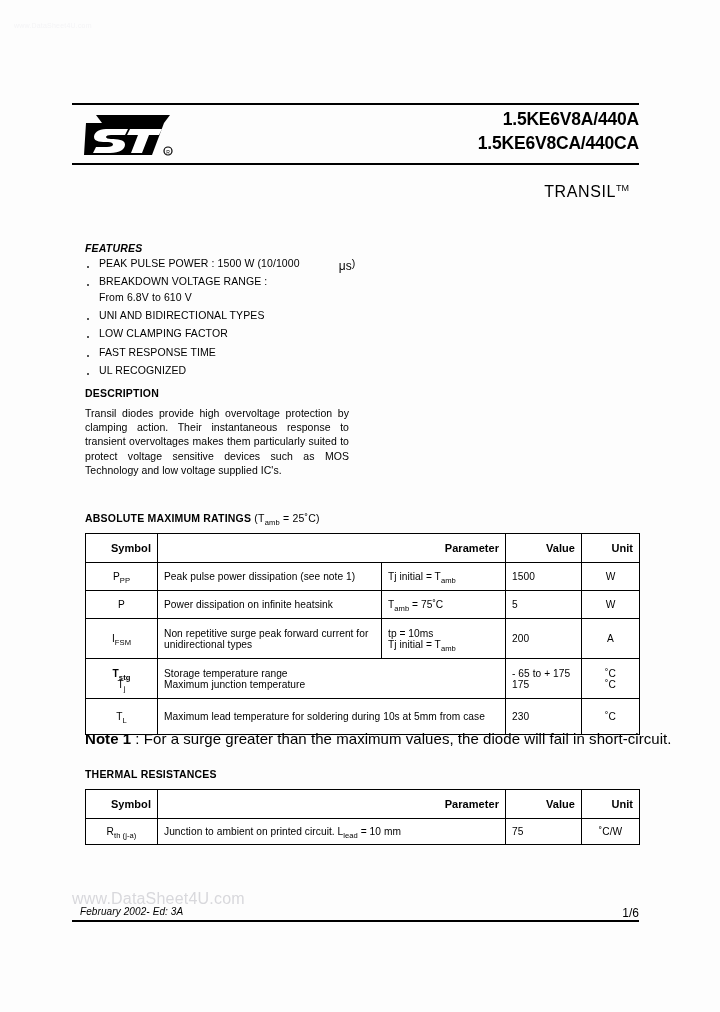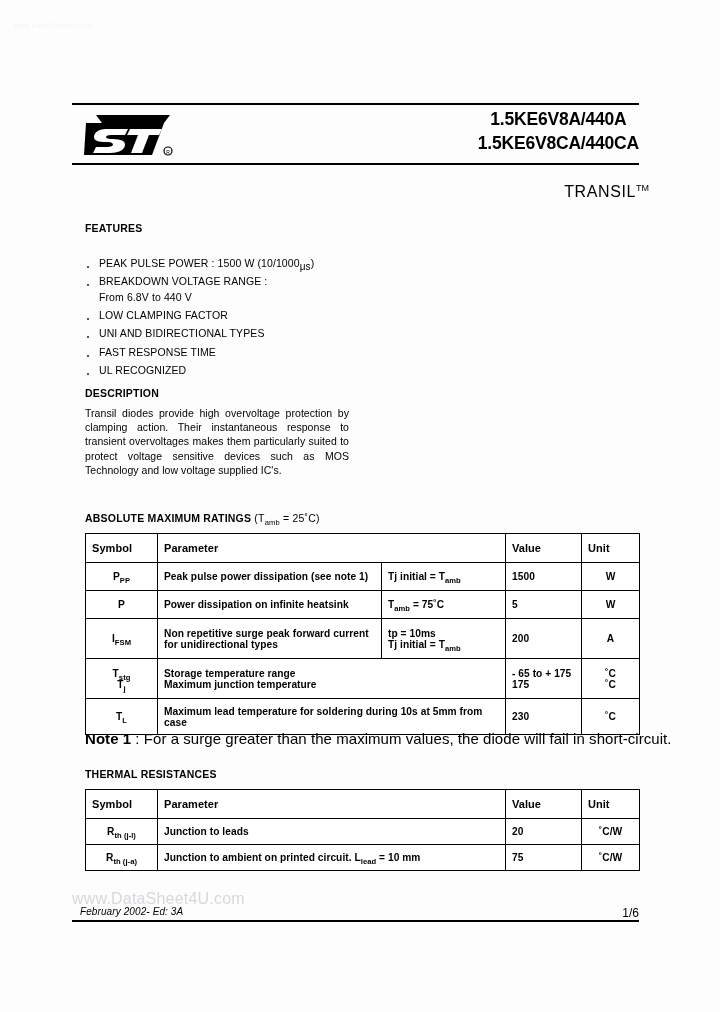--- a/index.html
+++ b/index.html
@@ -45,43 +45,42 @@
     position: absolute;
     right: 81px; top: 107px;
     text-align: right;
   }
   .title-line {
     font-size: 17.5px;
     font-weight: bold;
     letter-spacing: -0.2px;
     line-height: 24px;
     white-space: nowrap;
-    text-align: center;
   }
   .transil {
     position: absolute;
-    right: 71px; top: 183px;
+    right: 91px; top: 183px;
     font-size: 16px;
     letter-spacing: 0.6px;
     white-space: nowrap;
   }
   .transil sup {
     font-size: 9px;
     vertical-align: super;
     letter-spacing: 0;
   }
 
   
   .sec-title {
     position: absolute;
     font-size: 10.5px;
     font-weight: bold;
     letter-spacing: 0.2px;
   }
-  #features-title { left: 85px; top: 222px; }
+  #features-title { left: 85px; top: 242px; font-style: italic; }
   #description-title { left: 85px; top: 387px; }
   #amr-title { left: 85px; top: 512px; }
   #thermal-title { left: 85px; top: 768px; }
 
   .amr-cond {
     font-weight: normal;
   }
   .amr-cond sub {
     font-size: 7.5px;
   }
@@ -103,21 +102,21 @@
     content: "";
     position: absolute;
     left: 2px; top: 10px;
     width: 2px; height: 2px;
     background: #555;
   }
   .feat-item .sub2 {
     display: block;
     font-size: 10.5px;
   }
-  .feat-item sub { font-size: 10px; }
+  .feat-item sub { font-size: 12px; margin-left: 39px; }
 
   
   .desc-body {
     position: absolute;
     left: 85px; top: 406px;
     width: 264px;
     font-size: 10.5px;
     line-height: 14.2px;
     text-align: justify;
     letter-spacing: 0.05px;
@@ -150,28 +149,28 @@
   
   table.dt {
     position: absolute;
     border-collapse: collapse;
     table-layout: fixed;
     background: #fff;
   }
   table.dt td, table.dt th {
     border: 1.4px solid #000;
     font-size: 10.2px;
-    font-weight: bold;
+    font-weight: normal;
     padding: 3px 6px;
     vertical-align: middle;
     letter-spacing: 0.05px;
   }
   table.dt th {
     font-weight: bold;
-    text-align: left;
+    text-align: right;
     font-size: 11px;
     height: 22px;
   }
   td.sym {
     text-align: center;
     white-space: nowrap;
   }
   td.param { text-align: left; }
   td.cond  { text-align: left; white-space: nowrap; }
   td.val   { text-align: left; white-space: nowrap; }
@@ -256,23 +255,23 @@
   </div>
 
   <div class="hdr-rule-bottom"></div>
 
   <div class="transil"><span>TRANSIL</span><sup>TM</sup></div>
 
   <div class="sec-title" id="features-title">FEATURES</div>
 
   <div class="feat-list">
     <div class="feat-item"><span>PEAK PULSE POWER : 1500 W (10/1000</span><sub>μs</sub><span>)</span></div>
-    <div class="feat-item"><span>BREAKDOWN VOLTAGE RANGE :</span><span class="sub2">From 6.8V to 440 V</span></div>
+    <div class="feat-item"><span>BREAKDOWN VOLTAGE RANGE :</span><span class="sub2">From 6.8V to 610 V</span></div>
+    <div class="feat-item"><span>UNI AND BIDIRECTIONAL TYPES</span></div>
     <div class="feat-item"><span>LOW CLAMPING FACTOR</span></div>
-    <div class="feat-item"><span>UNI AND BIDIRECTIONAL TYPES</span></div>
     <div class="feat-item"><span>FAST RESPONSE TIME</span></div>
     <div class="feat-item"><span>UL RECOGNIZED</span></div>
   </div>
 
   <div class="sec-title" id="description-title">DESCRIPTION</div>
   <div class="desc-body">Transil diodes provide high overvoltage protection by clamping action. Their instantaneous response to transient overvoltages makes them particularly suited to protect voltage sensitive devices such as MOS Technology and low voltage supplied IC's.</div>
 
 
   <div class="sec-title" id="amr-title"><span>ABSOLUTE MAXIMUM RATINGS</span><span class="amr-cond"> <span>(T</span><sub>amb</sub><span> = 25˚C)</span></span></div>
 
@@ -343,26 +342,20 @@
     <thead>
       <tr>
         <th>Symbol</th>
         <th>Parameter</th>
         <th>Value</th>
         <th>Unit</th>
       </tr>
     </thead>
     <tbody>
       <tr style="height:26px">
-        <td class="sym"><span>R</span><sub>th (j-l)</sub></td>
-        <td class="param">Junction to leads</td>
-        <td class="val">20</td>
-        <td class="unit">˚C/W</td>
-      </tr>
-      <tr style="height:26px">
         <td class="sym"><span>R</span><sub>th (j-a)</sub></td>
         <td class="param"><span>Junction to ambient on printed circuit.    L</span><sub>lead</sub><span> = 10 mm</span></td>
         <td class="val">75</td>
         <td class="unit">˚C/W</td>
       </tr>
     </tbody>
   </table>
 
   <div class="watermark">www.DataSheet4U.com</div>
   <div class="footer-left">February 2002- Ed: 3A</div>

